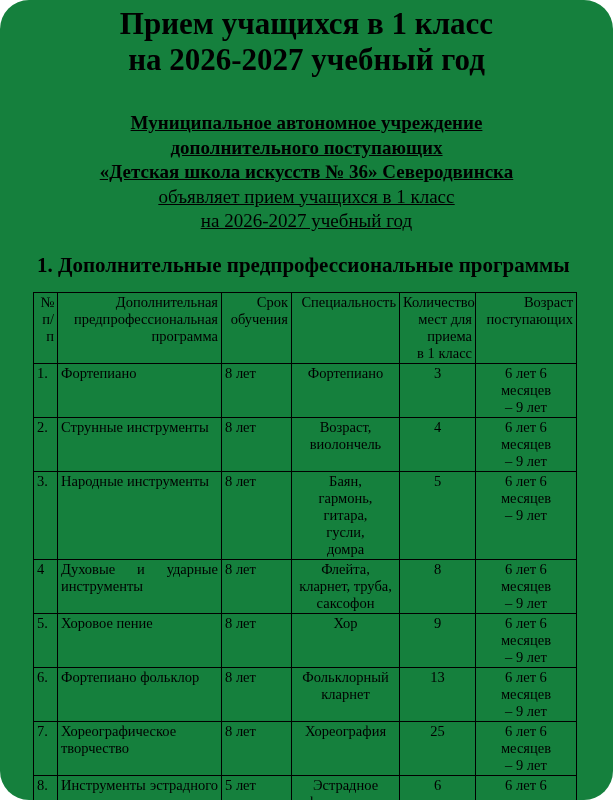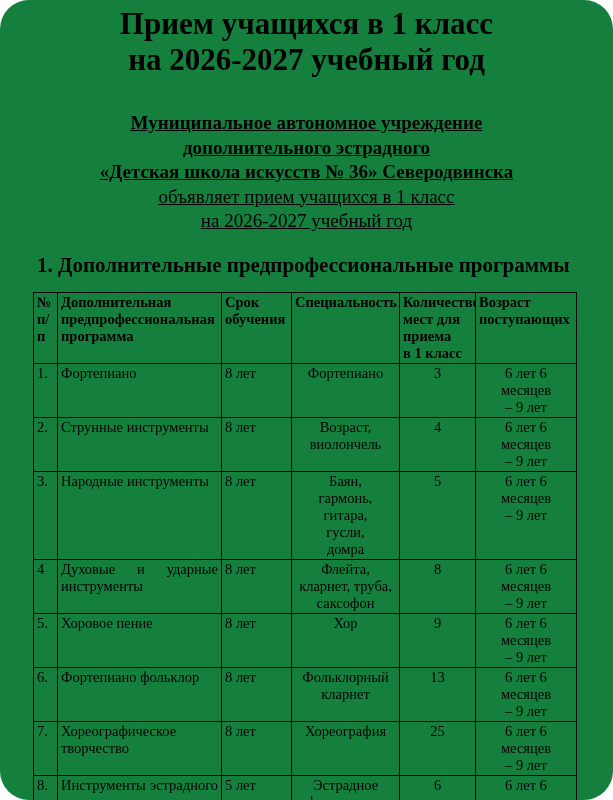--- a/index.html
+++ b/index.html
@@ -56,22 +56,22 @@
   table.programs td {
     border: 1.8px solid #000000;
     vertical-align: top;
     padding: 1px 3px;
     font-size: 14.5px;
     line-height: 17px;
     white-space: pre-line;
     overflow: hidden;
   }
   table.programs th {
-    font-weight: bold;
-    text-align: left;
+    font-weight: normal;
+    text-align: right;
   }
   th.h-num {
     text-align: left;
     word-break: break-all;
     padding-left: 2px;
     padding-right: 1px;
   }
   td.c-num {
     padding-left: 2px;
   }
@@ -87,21 +87,21 @@
 </style>
 </head>
 <body>
 
 <div class="page">
 
   <h1 class="doc-title"><span>Прием учащихся в 1 класс</span><br><span>на 2026-2027 учебный год</span></h1>
 
   <div class="announcement">
     <div class="bold-line">Муниципальное автономное учреждение</div>
-    <div class="bold-line">дополнительного эстрадного</div>
+    <div class="bold-line">дополнительного поступающих</div>
     <div class="bold-line">«Детская школа искусств № 36» Северодвинска</div>
     <div class="underlined-line">объявляет прием учащихся в 1 класс</div>
     <div class="underlined-line">на 2026-2027 учебный год</div>
   </div>
 
   <h2 class="section-heading">1. Дополнительные предпрофессиональные программы</h2>
 
   <table class="programs">
     <colgroup>
       <col style="width:24px">

